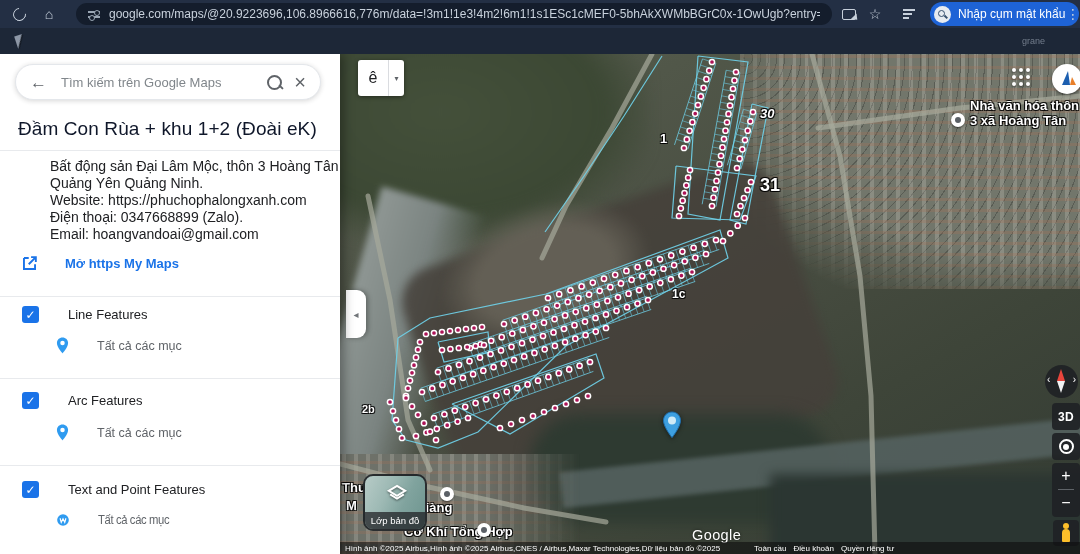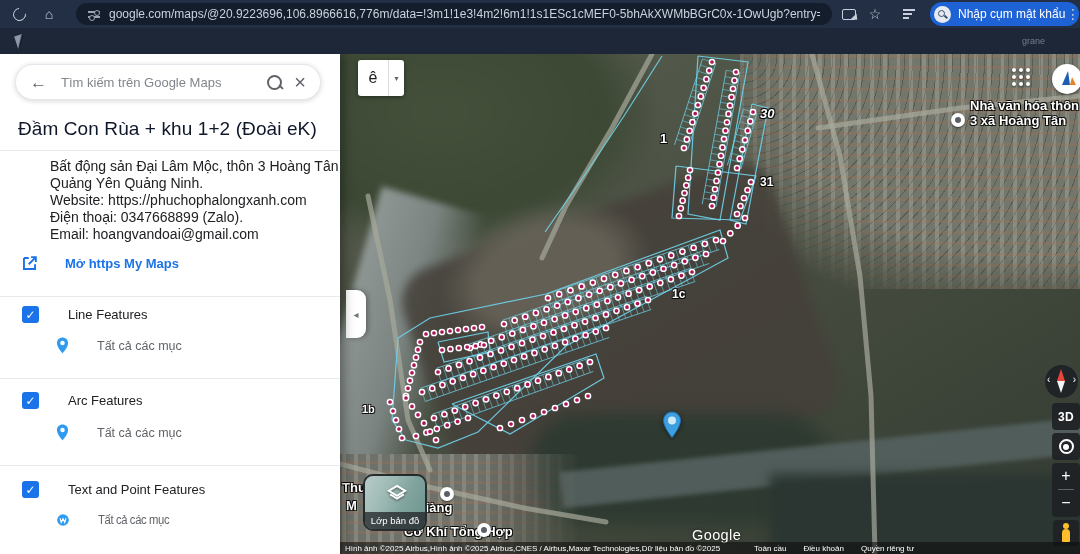--- a/index.html
+++ b/index.html
@@ -95,21 +95,21 @@
   .pegman-fig::before{content:"";position:absolute;top:-6px;left:1px;width:6px;height:6px;border-radius:50%;background:#fcbe2a;}
   .layers-card{position:absolute;left:23px;top:420px;width:64px;height:57px;border-radius:10px;border:2px solid rgba(28,29,32,.9);
                background:linear-gradient(115deg,#b7cbc7 0%,#9db9b4 35%,#80a39e 62%,#6d948e 100%);z-index:5;box-sizing:border-box;overflow:hidden;}
   .layers-card .lbl{position:absolute;left:0;bottom:0;width:100%;height:17px;background:rgba(32,33,36,.74);color:#fff;font-size:9.5px;
                     display:flex;align-items:center;justify-content:center;}
   .layers-card svg{position:absolute;left:21px;top:8px;filter:drop-shadow(0 1px 1px rgba(0,0,0,.5));}
   .google-logo{position:absolute;left:352px;top:473px;color:#fff;font-size:14.5px;font-weight:500;letter-spacing:.4px;z-index:4;
                text-shadow:0 0 3px rgba(0,0,0,.6);}
   .attrib{position:absolute;left:0;bottom:0;width:888px;height:12px;background:rgba(12,12,12,.58);z-index:6;color:#fff;font-size:8px;}
   .attrib .left{position:absolute;left:5px;top:2px;width:402px;white-space:nowrap;overflow:hidden;}
-  .attrib .links{position:absolute;left:414px;top:2px;display:flex;gap:17px;white-space:nowrap;}
+  .attrib .links{position:absolute;left:414px;top:2px;display:flex;gap:7px;white-space:nowrap;}
   .attrib .scale-label{position:absolute;right:78px;top:1.5px;font-size:8.5px;text-align:center;}
   .attrib .scale-bar{position:absolute;right:5px;top:3px;width:68px;height:5px;border-bottom:2px solid #fff;border-left:2px solid #fff;border-right:2px solid #fff;box-sizing:border-box;}
 </style>
 </head>
 <body>
 
 <div id="page">
 
   <div id="topbar">
     <div class="tb-row">
@@ -641,23 +641,23 @@
         <circle cx="436" cy="440" r="2.6" fill="#ad1457" stroke="#fff" stroke-width="1.5"></circle>
         <circle cx="390" cy="402" r="2.6" fill="#ad1457" stroke="#fff" stroke-width="1.5"></circle>
         <circle cx="393" cy="411" r="2.6" fill="#ad1457" stroke="#fff" stroke-width="1.5"></circle>
         <circle cx="396" cy="420" r="2.6" fill="#ad1457" stroke="#fff" stroke-width="1.5"></circle>
         <circle cx="399" cy="429" r="2.6" fill="#ad1457" stroke="#fff" stroke-width="1.5"></circle>
         <circle cx="402" cy="438" r="2.6" fill="#ad1457" stroke="#fff" stroke-width="1.5"></circle>
       </svg>
     <div id="labels-layer">
         <div class="map-label" style="left: 320px; top: 77px; font-size: 13px;">1</div>
         <div class="map-label" style="left: 420px; top: 52px; font-size: 13px; font-style: italic;">30</div>
-        <div class="map-label" style="left: 420px; top: 121px; font-size: 12px;">31</div>
+        <div class="map-label" style="left: 420px; top: 121px; font-size: 18px;">31</div>
         <div class="map-label" style="left: 332px; top: 233px; font-size: 12px;">1c</div>
-        <div class="map-label" style="left: 22px; top: 349px; font-size: 11px;">1b</div>
+        <div class="map-label" style="left: 22px; top: 349px; font-size: 11px;">2b</div>
         <div class="map-label" style="left: 630px; top: 44px; font-size: 13px; width: 114px;">Nhà văn hóa thôn 3 xã Hoàng Tân</div>
         <div class="map-label" style="left: 2px; top: 426px; font-size: 13px;">Thu</div>
         <div class="map-label" style="left: 6px; top: 444px; font-size: 13px;">M</div>
         <div class="map-label" style="left: 56px; top: 446px; font-size: 13px;">hú Giàng</div>
         <div class="map-label" style="left: 64px; top: 470px; font-size: 13px;">Cơ Khí Tổng Hợp</div>
       </div>
 
     <div class="ime-box">
       <span class="ime-char">ê</span>
       <span class="ime-caret">▾</span>

